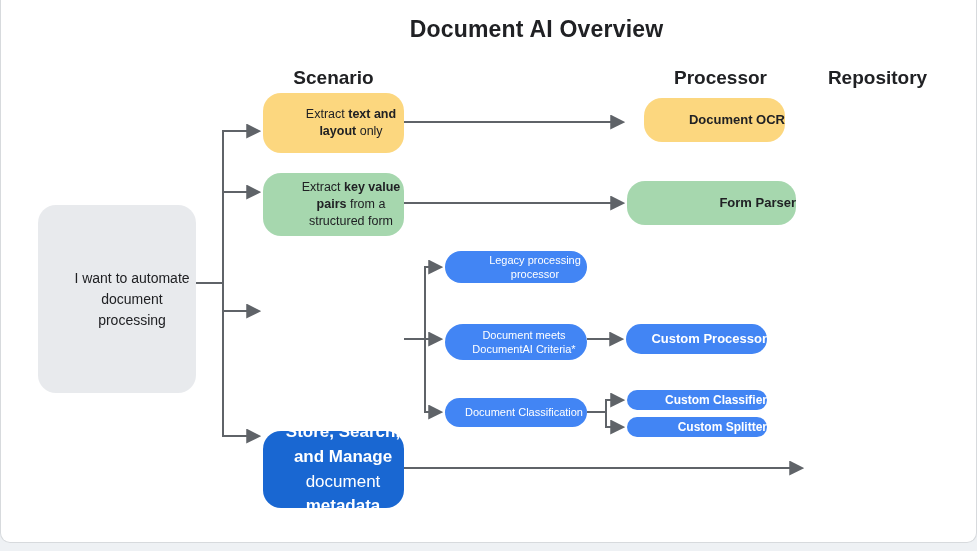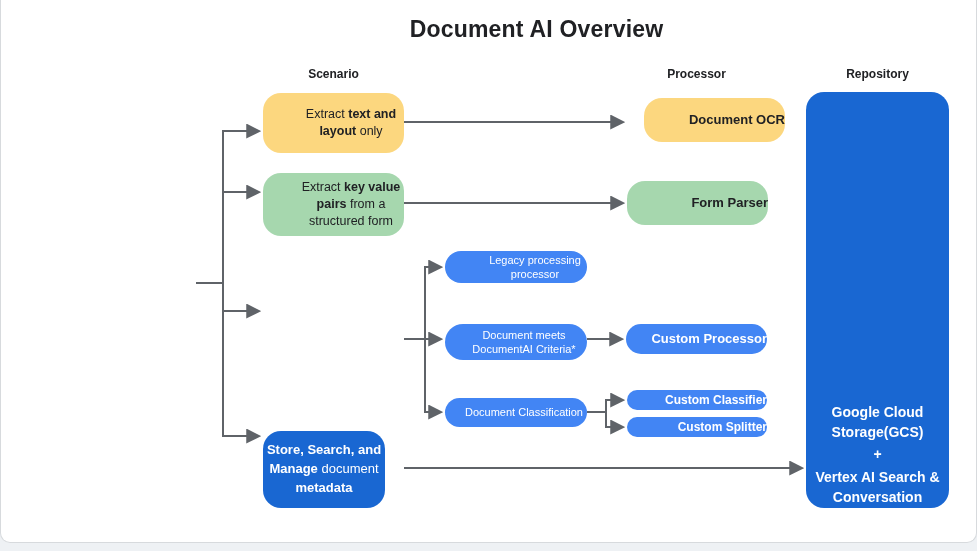--- a/index.html
+++ b/index.html
@@ -15,24 +15,24 @@
     border:1px solid #d7dadd;border-top:none;
     border-radius:0 0 10px 10px;
   }
   .title{
     position:absolute;top:16px;left:0;width:100%;margin:0;
     text-align:center;font-size:23px;font-weight:600;
     color:var(--c-text,#202124);letter-spacing:.2px;padding-left:48px;
   }
   .col-header{
     position:absolute;top:67px;text-align:center;
-    font-size:12px;font-weight:700;color:var(--c-text,#202124);
+    font-size:19px;font-weight:700;color:var(--c-text,#202124);
   }
   #h-scenario{left:262px;width:141px;}
-  #h-processor{left:625px;width:141px;}
+  #h-processor{left:625px;width:141px;text-align:right;}
   #h-repository{left:805px;width:143px;}
 
   .connectors{position:absolute;left:0;top:0;width:977px;height:551px;pointer-events:none;z-index:1;}
   .connectors path{stroke:var(--c-connector,#5f6368);stroke-width:2;fill:none;}
   .connectors marker path{fill:var(--c-connector,#5f6368);stroke:none;}
 
   .box{
     position:absolute;z-index:2;
     display:flex;align-items:center;justify-content:flex-end;
     text-align:center;color:var(--c-text,#202124);border-radius:18px;
@@ -42,33 +42,33 @@
 
   #start{left:37px;top:205px;width:158px;height:188px;background:var(--c-gray,#e8eaed);font-size:14px;}
   #start .inner{width:128px;line-height:1.5;}
 
   #sc-yellow{left:262px;top:93px;width:141px;height:60px;background:var(--c-yellow,#fcd77f);font-size:12.5px;}
   #sc-yellow .inner{width:106px;}
   #sc-green{left:262px;top:173px;width:141px;height:63px;background:var(--c-green,#a6d7ae);font-size:12.5px;}
   #sc-green .inner{width:106px;}
   #sc-blue{left:262px;top:298px;width:141px;height:82px;background:var(--c-blue,#4285f4);color:#fff;font-size:13px;}
   #sc-blue .inner{width:132px;}
-  #sc-store{left:262px;top:431px;width:122px;height:77px;background:var(--c-dark-blue,#1967d2);color:#fff;font-size:13px;}
+  #sc-store{left:262px;top:431px;width:141px;height:77px;background:var(--c-dark-blue,#1967d2);color:#fff;font-size:17px;}
   #sc-store .inner{width:122px;line-height:1.45;}
 
   .mid{background:var(--c-blue,#4285f4);color:#fff;font-size:11px;}
   .mid .inner{width:126px;line-height:1.3;}
   #mid-legacy{left:444px;top:251px;width:142px;height:32px;}
   #mid-legacy .inner{width:104px;}
   #mid-criteria{left:444px;top:324px;width:142px;height:36px;}
   #mid-class{left:444px;top:398px;width:142px;height:29px;}
 
   .proc{background:var(--c-yellow,#fcd77f);font-weight:700;font-size:13px;}
   #pr-ocr{left:626px;top:98px;width:141px;height:44px;background:var(--c-yellow,#fcd77f);margin-left:17px;}
-  #pr-form{left:626px;top:181px;width:141px;height:44px;background:var(--c-green,#a6d7ae);}
+  #pr-form{left:626px;top:181px;width:169px;height:44px;background:var(--c-green,#a6d7ae);}
   #pr-custom{left:625px;top:324px;width:141px;height:30px;background:var(--c-blue,#4285f4);color:#fff;}
   .small-proc{background:var(--c-blue,#4285f4);color:#fff;font-weight:700;font-size:12px;}
   #pr-classifier{left:626px;top:390px;width:140px;height:20px;}
   #pr-splitter{left:626px;top:417px;width:140px;height:20px;}
 
   #repo{left:805px;top:92px;width:143px;height:416px;background:var(--c-dark-blue,#1967d2);color:#fff;
         font-weight:700;font-size:14px;flex-direction:column;}
   #repo .line{width:136px;line-height:1.42;}
   #repo .plus{margin:3px 0;}
 </style>
@@ -104,20 +104,23 @@
       <path d="M423 339 H440" marker-end="url(#arrow)"></path>
       <path d="M423 412 H440" marker-end="url(#arrow)"></path>
       <path d="M586 339 H621" marker-end="url(#arrow)"></path>
       <path d="M586 412 H605"></path>
       <path d="M605 400 V427"></path>
       <path d="M604 400 H622" marker-end="url(#arrow)"></path>
       <path d="M604 427 H622" marker-end="url(#arrow)"></path>
       <path d="M403 468 H801" marker-end="url(#arrow)"></path>
     </svg>
 
+    <div class="box" id="start">
+      <div class="inner">I want to automate document processing</div>
+    </div>
 
     <div class="box" id="sc-yellow">
       <div class="inner"><span>Extract </span><span class="b">text and layout</span><span> only</span></div>
     </div>
 
     <div class="box" id="sc-green">
       <div class="inner"><span>Extract </span><span class="b">key value pairs</span><span> from a structured form</span></div>
     </div>
 
 
@@ -150,20 +153,15 @@
     </div>
 
     <div class="box small-proc" id="pr-classifier">
       <div class="inner">Custom Classifier</div>
     </div>
 
     <div class="box small-proc" id="pr-splitter">
       <div class="inner">Custom Splitter</div>
     </div>
 
-    <div class="box" id="repo">
-      <div class="line">Google Cloud Storage(GCS)</div>
-      <div class="line plus">+</div>
-      <div class="line">Vertex AI Search &amp; Conversation</div>
-    </div>
 
   </div>
 </div>
 
 </body></html>

